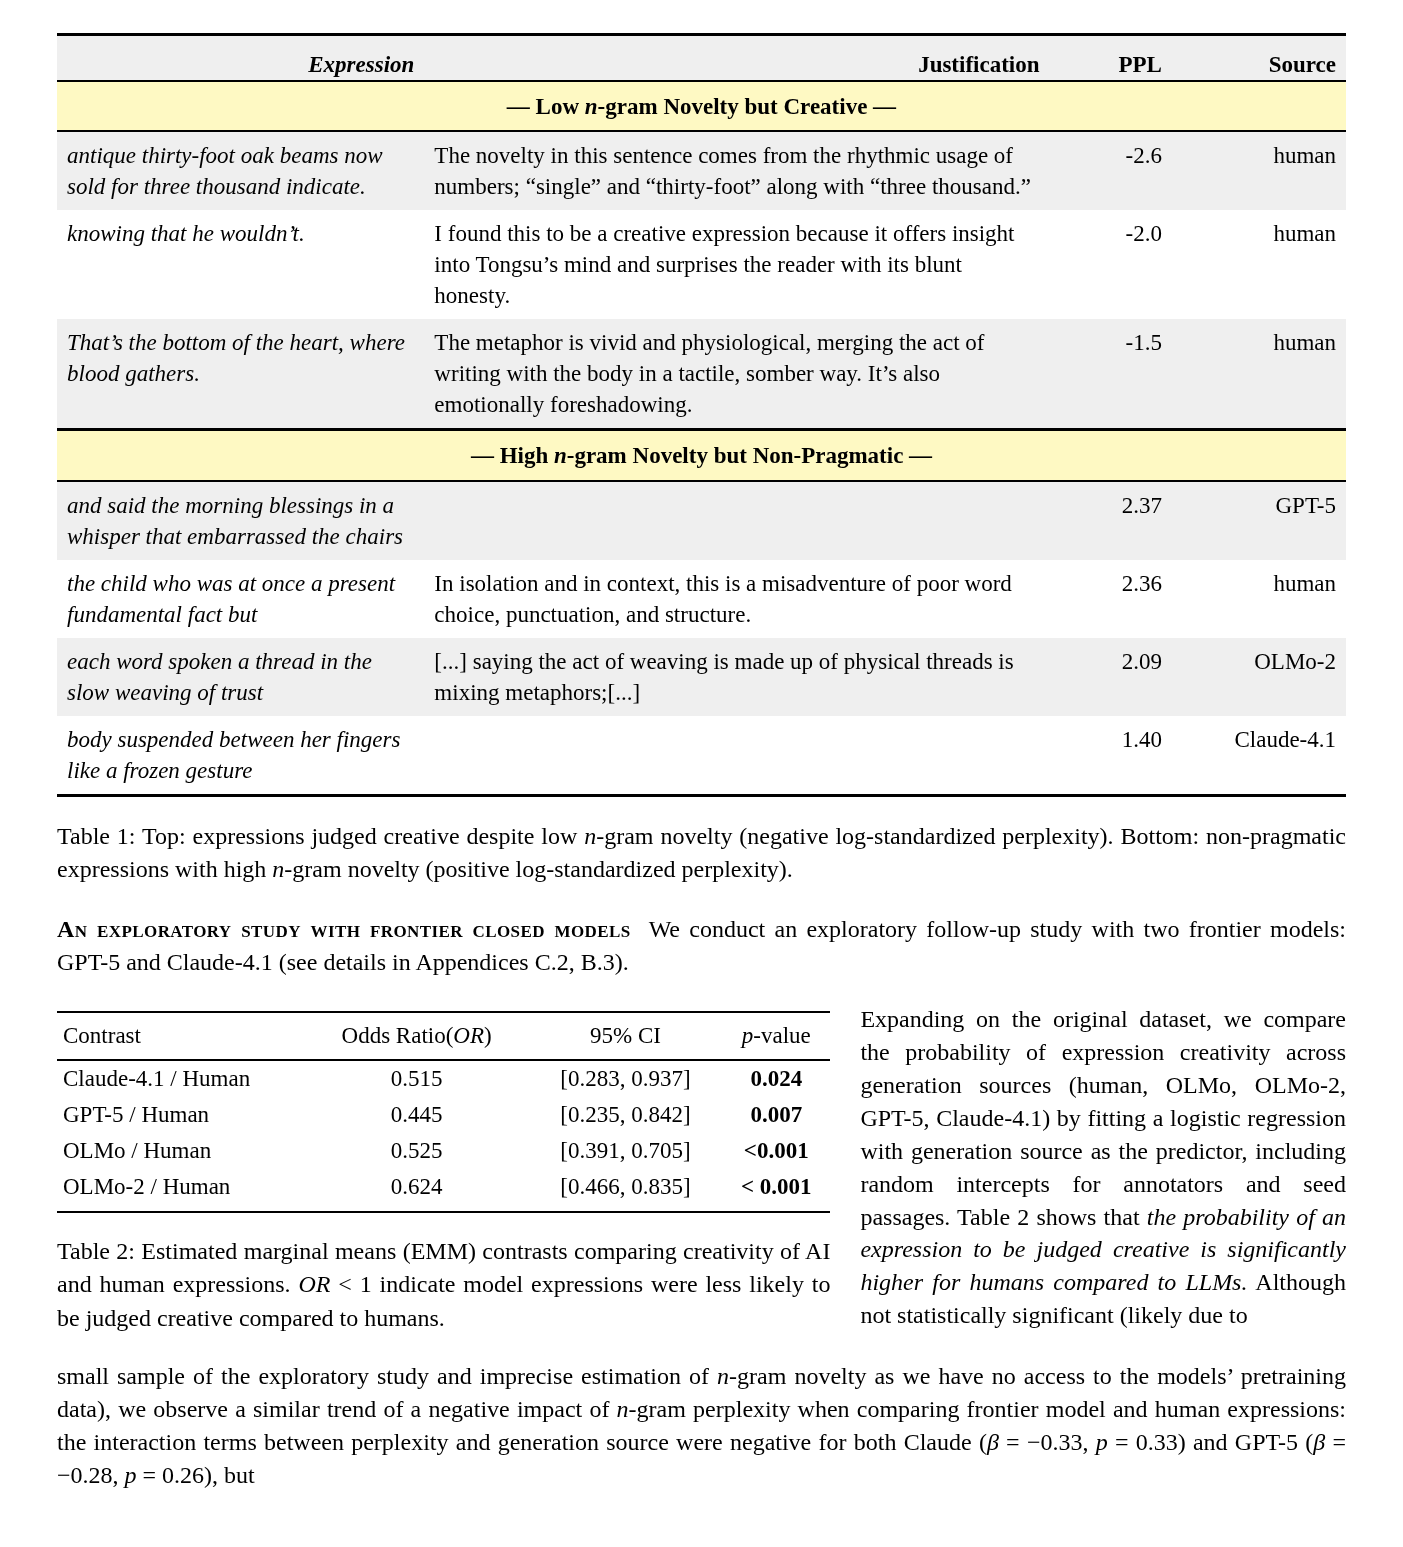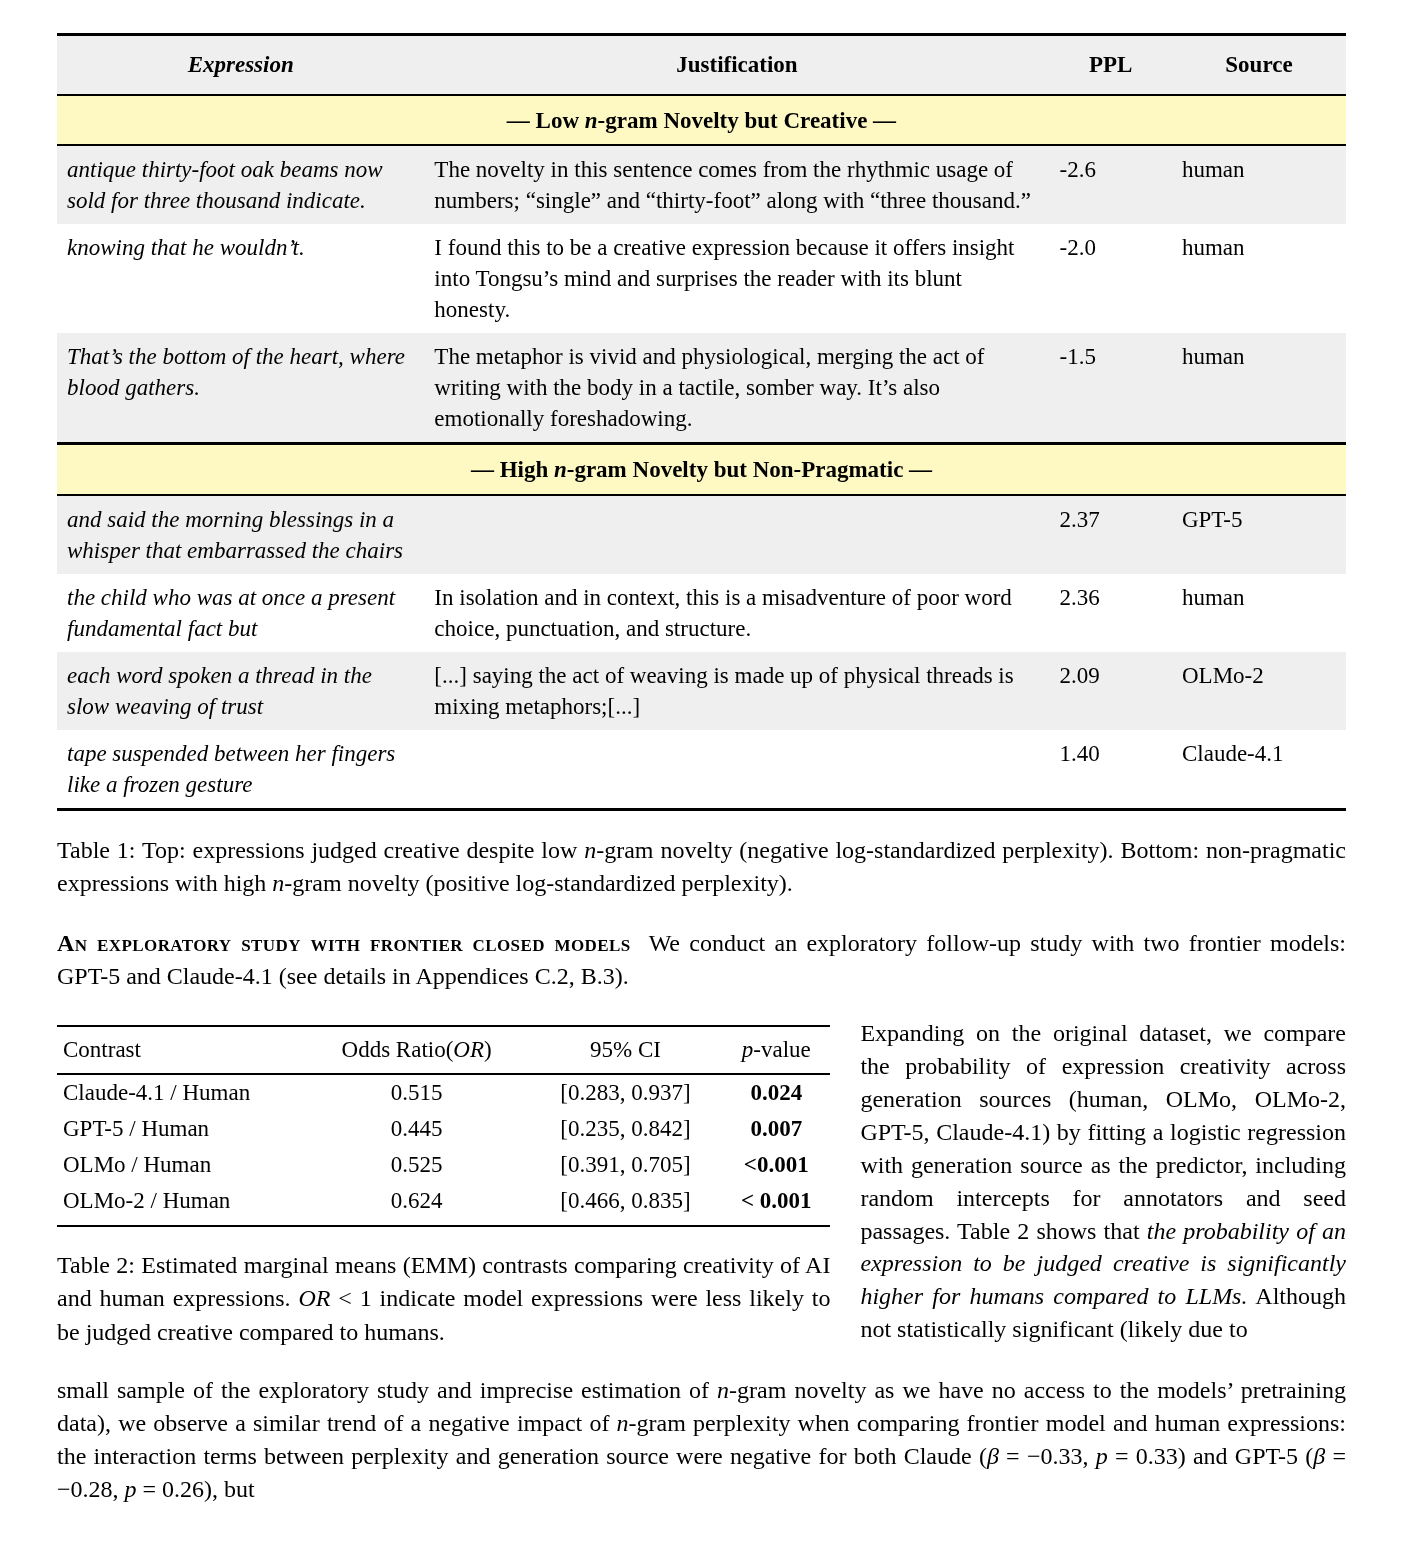--- a/index.html
+++ b/index.html
@@ -19,24 +19,24 @@
   table.t1 {
     width: 100%;
     border-collapse: collapse;
     border-top: 3px solid #000;
     border-bottom: 3px solid #000;
     font-size: 23px;
     line-height: 1.35;
   }
   table.t1 th, table.t1 td { vertical-align: top; padding: 8px 10px; }
   table.t1 tr.head { border-bottom: 2px solid #000; background: #efefef; }
-  table.t1 tr.head th { text-align: center; font-weight: bold; padding-top: 13px; padding-bottom: 14px; }
+  table.t1 tr.head th { text-align: right; font-weight: bold; padding-top: 13px; padding-bottom: 0; }
   table.t1 th.expr { font-style: italic; }
   table.t1 td.expr { font-style: italic; }
-  table.t1 .c { text-align: left; }
+  table.t1 .c { text-align: right; }
   table.t1 tr.shaded { background: #efefef; }
   table.t1 tr.section td { text-align: center; font-weight: bold; padding: 9px 0 8px 0; }
   table.t1 tr.section { border-bottom: 2px solid #000; background: #fef9c3; }
   table.t1 tr.section-mid { border-top: 3px solid #000; }
 
   
   p.caption { margin: 23px 0 0 0; text-align: justify; line-height: 1.4; }
   p.para { margin: 26px 0 0 0; text-align: justify; line-height: 1.38; }
   .run-head {
     font-variant: small-caps;
@@ -133,21 +133,21 @@
         <td class="c">2.36</td>
         <td class="c">human</td>
       </tr>
       <tr class="shaded">
         <td class="expr">each word spoken a thread in the slow weaving of trust</td>
         <td>[...] saying the act of weaving is made up of physical threads is mixing metaphors;[...]</td>
         <td class="c">2.09</td>
         <td class="c">OLMo-2</td>
       </tr>
       <tr>
-        <td class="expr">tape suspended between her fingers like a frozen gesture</td>
+        <td class="expr">body suspended between her fingers like a frozen gesture</td>
         <td></td>
         <td class="c">1.40</td>
         <td class="c">Claude-4.1</td>
       </tr>
     </tbody>
   </table>
 
   <p class="caption"><span>Table 1: Top: expressions judged creative despite low </span><span style="font-style: italic;">n</span><span>-gram novelty (negative log-standardized perplexity). Bottom: non-pragmatic expressions with high </span><span style="font-style: italic;">n</span><span>-gram novelty (positive log-standardized perplexity).</span></p>
 
   <p class="para">

